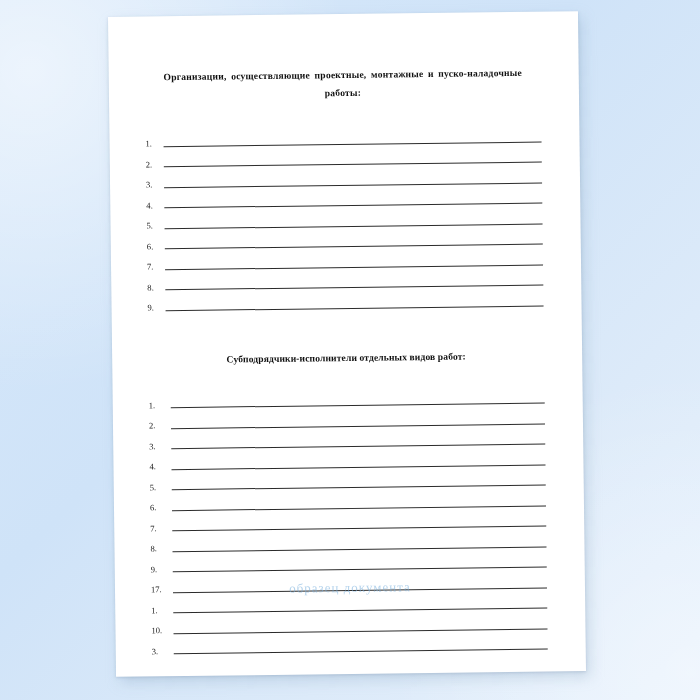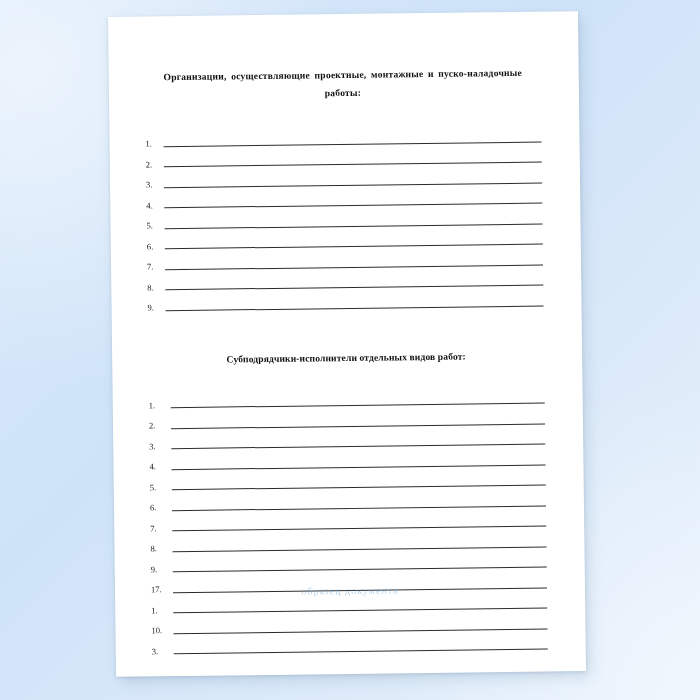--- a/index.html
+++ b/index.html
@@ -121,21 +121,21 @@
     margin-bottom: 3px;
   }
   
   .list-b .line-row .num { width: 22px; flex: 0 0 22px; }
 
   .watermark {
     position: absolute;
     left: 50%;
     bottom: 78px;
     transform: translateX(-50%);
-    font-size: 10px;
+    font-size: 13px;
     letter-spacing: 1px;
     color: rgba(120, 175, 220, 0.55);
     white-space: nowrap;
     user-select: none;
     text-align: right;
   }
 </style>
 </head>
 <body>
 

